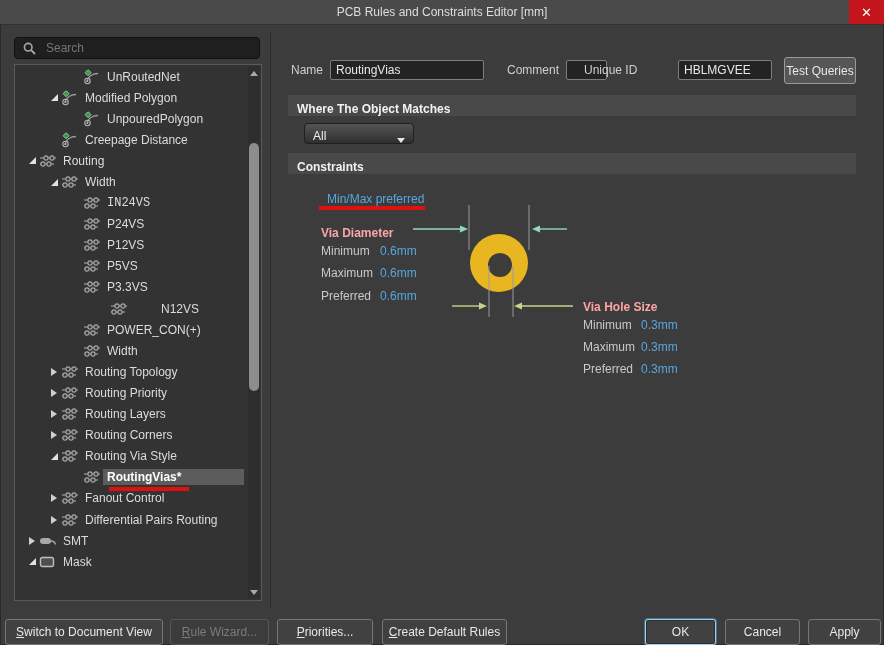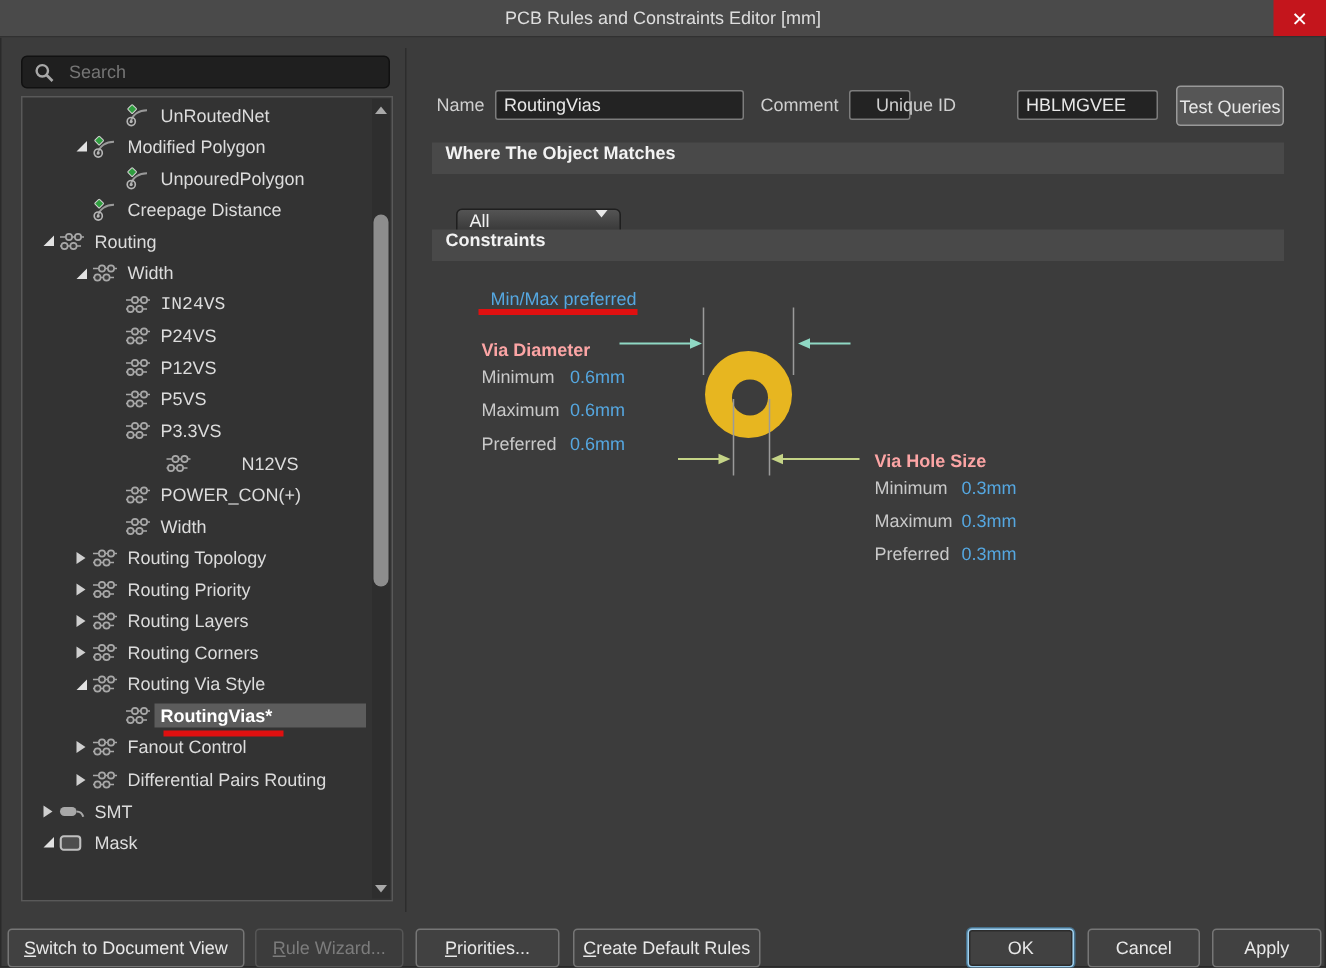--- a/index.html
+++ b/index.html
@@ -45,24 +45,24 @@
   .finput{position:absolute;height:20px;background:#232323;border:1px solid #7d7d7d;border-radius:2px;
     color:#e8e8e8;padding:0 5px;box-sizing:border-box;font-family:"Liberation Sans",sans-serif;font-size:12px}
   .btn{background:#414141;border:1px solid #767676;border-radius:3px;color:#e8e8e8;
     display:flex;align-items:center;justify-content:center;font-family:"Liberation Sans",sans-serif;font-size:12px;cursor:default}
   .btn.light{background:#565656;border-color:#999}
   .btn.disabled{color:#7c7c7c;border-color:#565656;background:#3c3c3c}
   .btn.focused{border:1px solid #9fd0ef;box-shadow:0 0 0 1px #47738f, inset 0 0 0 1px #2c2c2c}
   .accel{text-decoration:underline}
   
   .section-bar{position:absolute;left:288px;width:568px;height:21px;background:#494949;
-    display:flex;align-items:flex-start;padding-left:9px;box-sizing:border-box;font-weight:bold;color:#f2f2f2}
-  
-  .dropdown{position:absolute;left:304px;top:139px;width:110px;height:21px;border:1px solid #1f1f1f;
-    border-radius:4px;background:linear-gradient(#545454,#2f2f2f);display:flex;align-items:flex-start;
+    display:flex;align-items:flex-end;padding-left:9px;box-sizing:border-box;font-weight:bold;color:#f2f2f2}
+  
+  .dropdown{position:absolute;left:304px;top:123px;width:110px;height:21px;border:1px solid #1f1f1f;
+    border-radius:4px;background:linear-gradient(#545454,#2f2f2f);display:flex;align-items:flex-end;
     padding:0 8px;box-sizing:border-box;color:#f0f0f0}
   .dropdown .dd-arrow{margin-left:auto;width:0;height:0;border-top:5px solid #e8e8e8;
     border-left:4px solid transparent;border-right:4px solid transparent}
   
   .mode-link{position:absolute;left:327px;top:192px;color:#55a7e0}
   .link-underline{position:absolute;left:319px;top:206px;width:106px;height:4px;background:#e01010}
   .c-title{position:absolute;font-weight:bold;color:#fca5a5}
   .c-label{position:absolute;color:#c9c9c9}
   .c-value{position:absolute;color:#55a7e0}
   
@@ -447,21 +447,21 @@
     </div>
   <div class="vscroll">
     <div class="sb-btn sb-up"></div>
     <div class="vthumb"></div>
     <div class="sb-btn sb-down"></div>
   </div>
 </div>
 <div class="vdivider"></div>
 
 <div class="flabel" style="left:291px;top:63px">Name</div>
-<input class="finput" style="left: 330px; top: 60px; width: 166px;" value="RoutingVias">
+<input class="finput" style="left: 330px; top: 60px; width: 154px;" value="RoutingVias">
 <div class="flabel" style="left:507px;top:63px">Comment</div>
 <input class="finput" style="left: 566px; top: 60px; width: 41px;" value="">
 <div class="flabel" style="left:584px;top:63px">Unique ID</div>
 <input class="finput" style="left: 678px; top: 60px; width: 94px;" value="HBLMGVEE">
 <div class="btn light" style="position:absolute;left:784px;top:57px;width:70px;height:25px">
   <span>Test Queries</span>
 </div>
 
 <div class="section-bar" style="top:95px">
   <span>Where The Object Matches</span>

